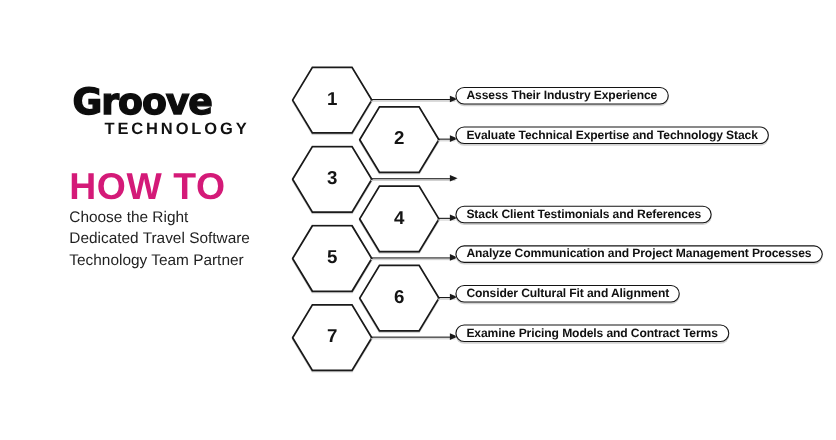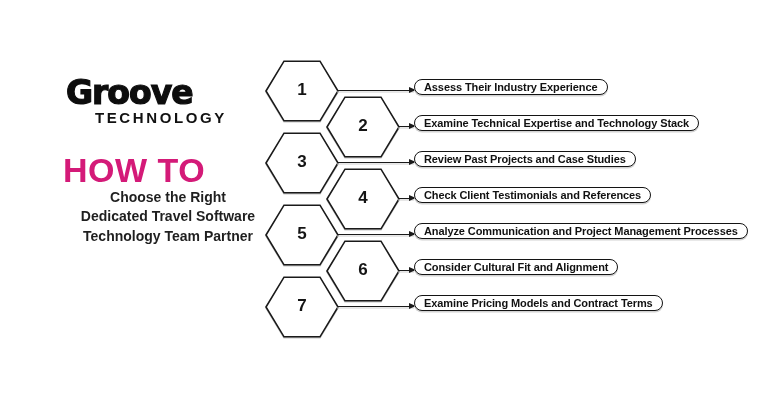--- a/index.html
+++ b/index.html
@@ -18,21 +18,21 @@
   .logo-sub{
     margin-left:29px;margin-top:-3px;
     font-size:15px;font-weight:700;letter-spacing:2.6px;color:#111;
   }
   .eyebrow{
     position:absolute;left:42px;top:151px;
     font-size:34px;font-weight:800;letter-spacing:.5px;color:#d41a78;
   }
   .title{
     position:absolute;left:42px;top:188px;width:210px;
-    font-size:14px;font-weight:700;line-height:19.3px;color:#1f1f1f;text-align:center;
+    font-size:14px;font-weight:400;line-height:19.3px;color:#1f1f1f;
   }
   
   .hex{position:absolute;width:74px;height:62px;}
   .hex svg{display:block;width:74px;height:62px;filter:drop-shadow(0 1.6px 0 #c6c6c6);}
   .hex-num{
     position:absolute;left:0;right:0;top:50%;transform:translateY(-54%);
     text-align:center;font-size:17px;font-weight:700;color:#141414;
   }
   .hx1{left:244px;top:60px;}
   .hx2{left:305px;top:96px;}
@@ -139,20 +139,19 @@
       <span class="head"></span>
     </div>
   <div class="arrow ar-short ar6">
       <span class="head"></span>
     </div>
   <div class="arrow ar-long ar7">
       <span class="head"></span>
     </div>
 
   <div class="step-box bx1">Assess Their Industry Experience</div>
-  <div class="step-box bx2">Examine Technical Expertise and Technology Stack</div>
-  <div class="step-box bx3">Review Past Projects and Case Studies</div>
-  <div class="step-box bx4">Check Client Testimonials and References</div>
+  <div class="step-box bx2">Evaluate Technical Expertise and Technology Stack</div>
+  <div class="step-box bx4">Stack Client Testimonials and References</div>
   <div class="step-box bx5">Analyze Communication and Project Management Processes</div>
   <div class="step-box bx6">Consider Cultural Fit and Alignment</div>
   <div class="step-box bx7">Examine Pricing Models and Contract Terms</div>
 
 </div>
 
 </body></html>

